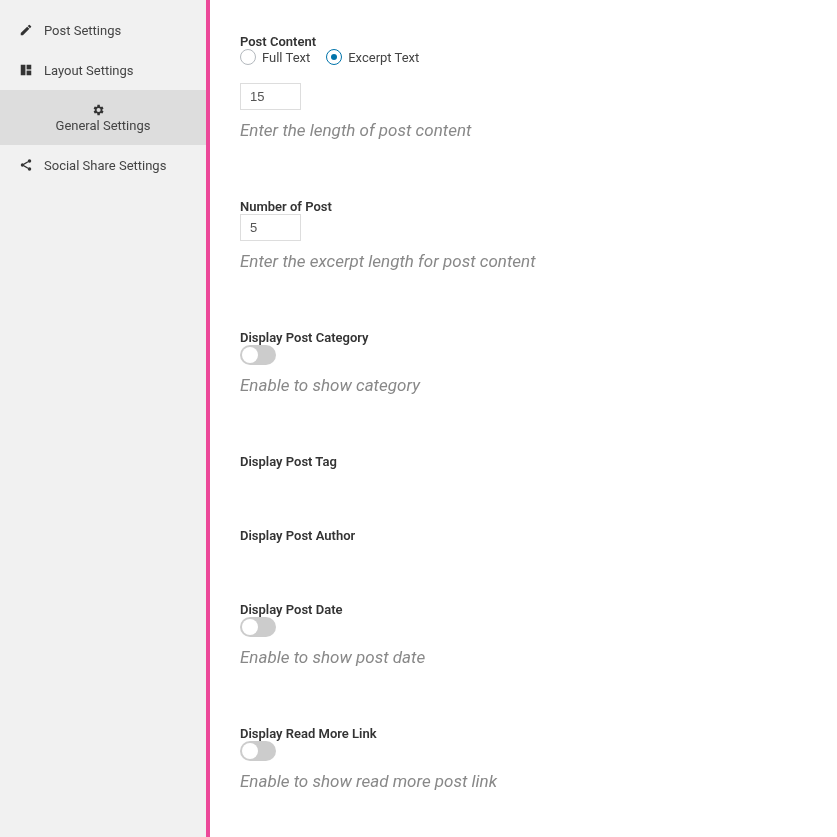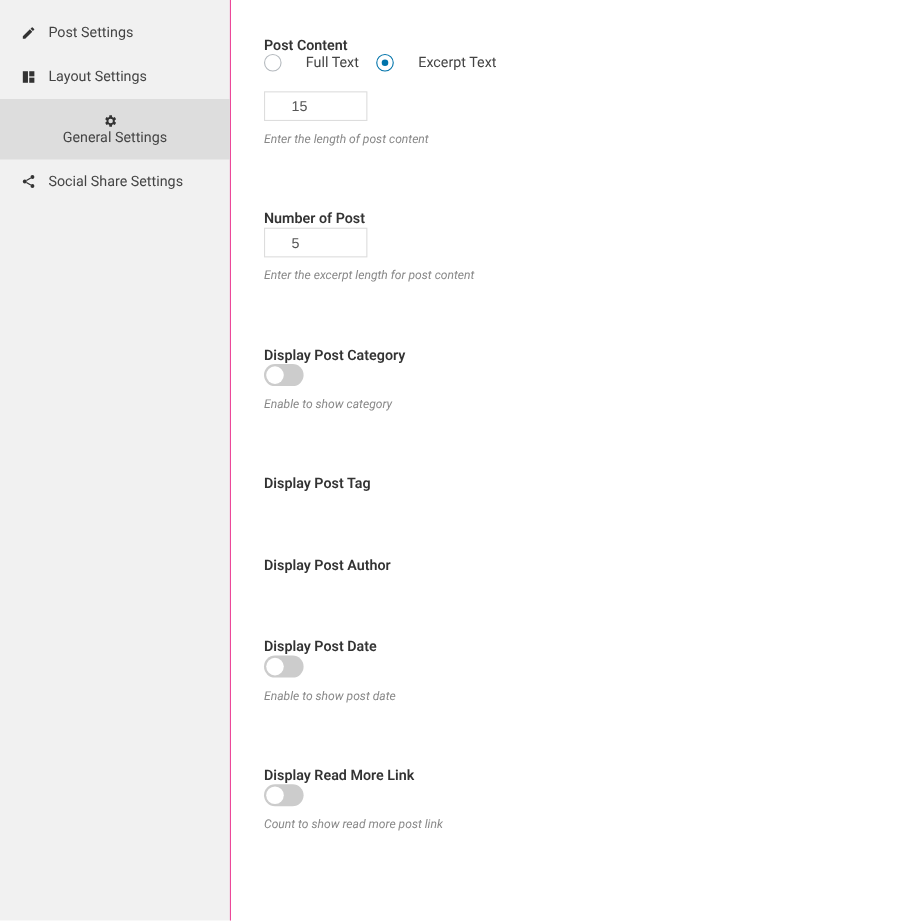--- a/index.html
+++ b/index.html
@@ -8,21 +8,21 @@
     font-size: 13px;
     color: #444;
     background: #fff;
     width: 837px;
     height: 837px;
   }
   .container { display: flex; height: 100%; }
   .sidebar {
     width: 210px;
     background: #f1f1f1;
-    border-right: 1px solid #ec4899;
+    border-right: 4px solid #ec4899;
     padding-top: 10px;
   }
   .sidebar-item {
     display: flex;
     align-items: center;
     padding: 12px 18px;
     cursor: pointer;
     color: #444;
   }
   .sidebar-item.active {
@@ -63,21 +63,21 @@
   }
   .radio-group {
     display: flex;
     align-items: center;
     gap: 16px;
     margin-bottom: 18px;
   }
   .radio-option {
     display: flex;
     align-items: center;
-    gap: 22px;
+    gap: 6px;
     cursor: pointer;
     text-align: right;
   }
   .radio {
     width: 16px; height: 16px;
     border: 1px solid #b4b9be;
     border-radius: 50%;
     display: inline-flex;
     align-items: center;
     justify-content: center;
@@ -85,31 +85,31 @@
   }
   .radio.checked::after {
     content: "";
     width: 6px; height: 6px;
     background: #0073aa;
     border-radius: 50%;
   }
   .radio.checked { border-color: #0073aa; }
   .radio-label { font-size: 13px; color: #444; }
   .text-input {
-    width: 94px;
-    padding: 5px 24px;
+    width: 61px;
+    padding: 5px 9px;
     border: 1px solid #ddd;
     font-size: 13px;
     color: #555;
     background: #fff;
   }
   .help-text {
     font-style: italic;
     color: #888;
-    font-size: 11px;
+    font-size: 17px;
     margin-top: 10px;
   }
   .toggle {
     width: 36px;
     height: 20px;
     background: #ccc;
     border-radius: 20px;
     position: relative;
     cursor: pointer;
   }
@@ -217,18 +217,18 @@
       <div class="field-control">
         <div class="toggle"></div>
         <div class="help-text">Enable to show post date</div>
       </div>
     </div>
 
     <div class="field-row">
       <div class="field-label">Display Read More Link</div>
       <div class="field-control">
         <div class="toggle"></div>
-        <div class="help-text">Count to show read more post link</div>
+        <div class="help-text">Enable to show read more post link</div>
       </div>
     </div>
 
   </div>
 </div>
 
 </body></html>

